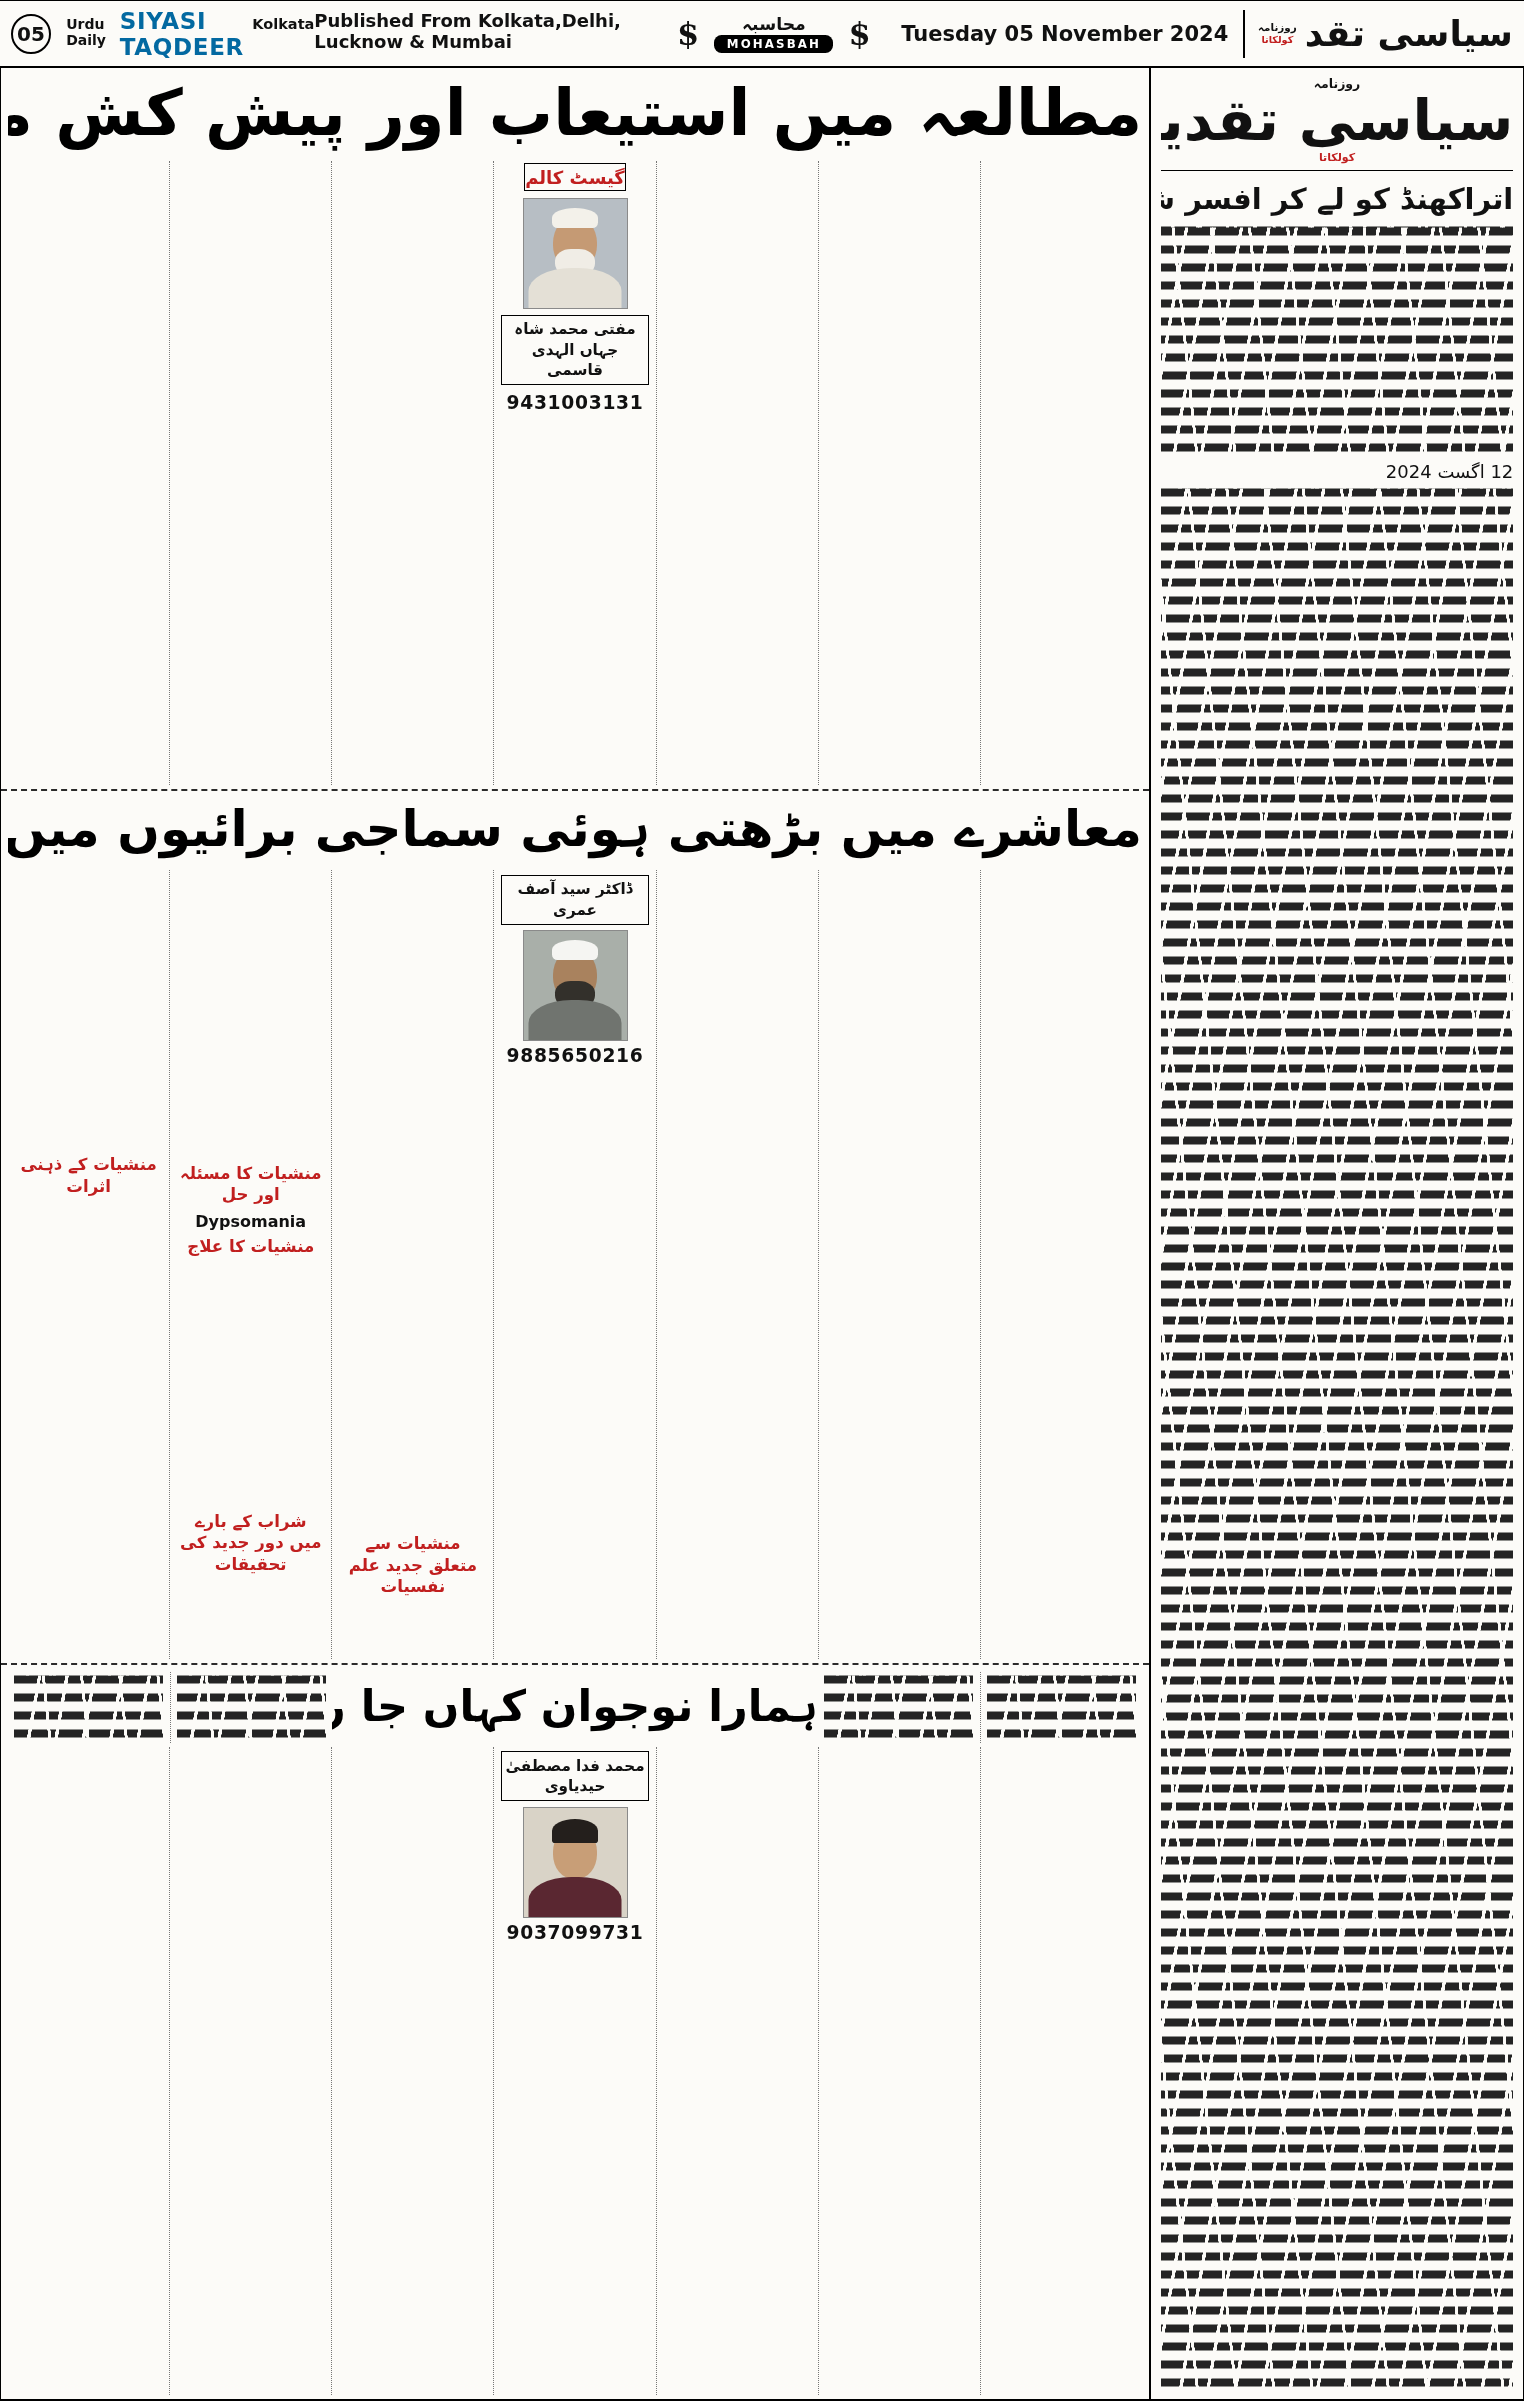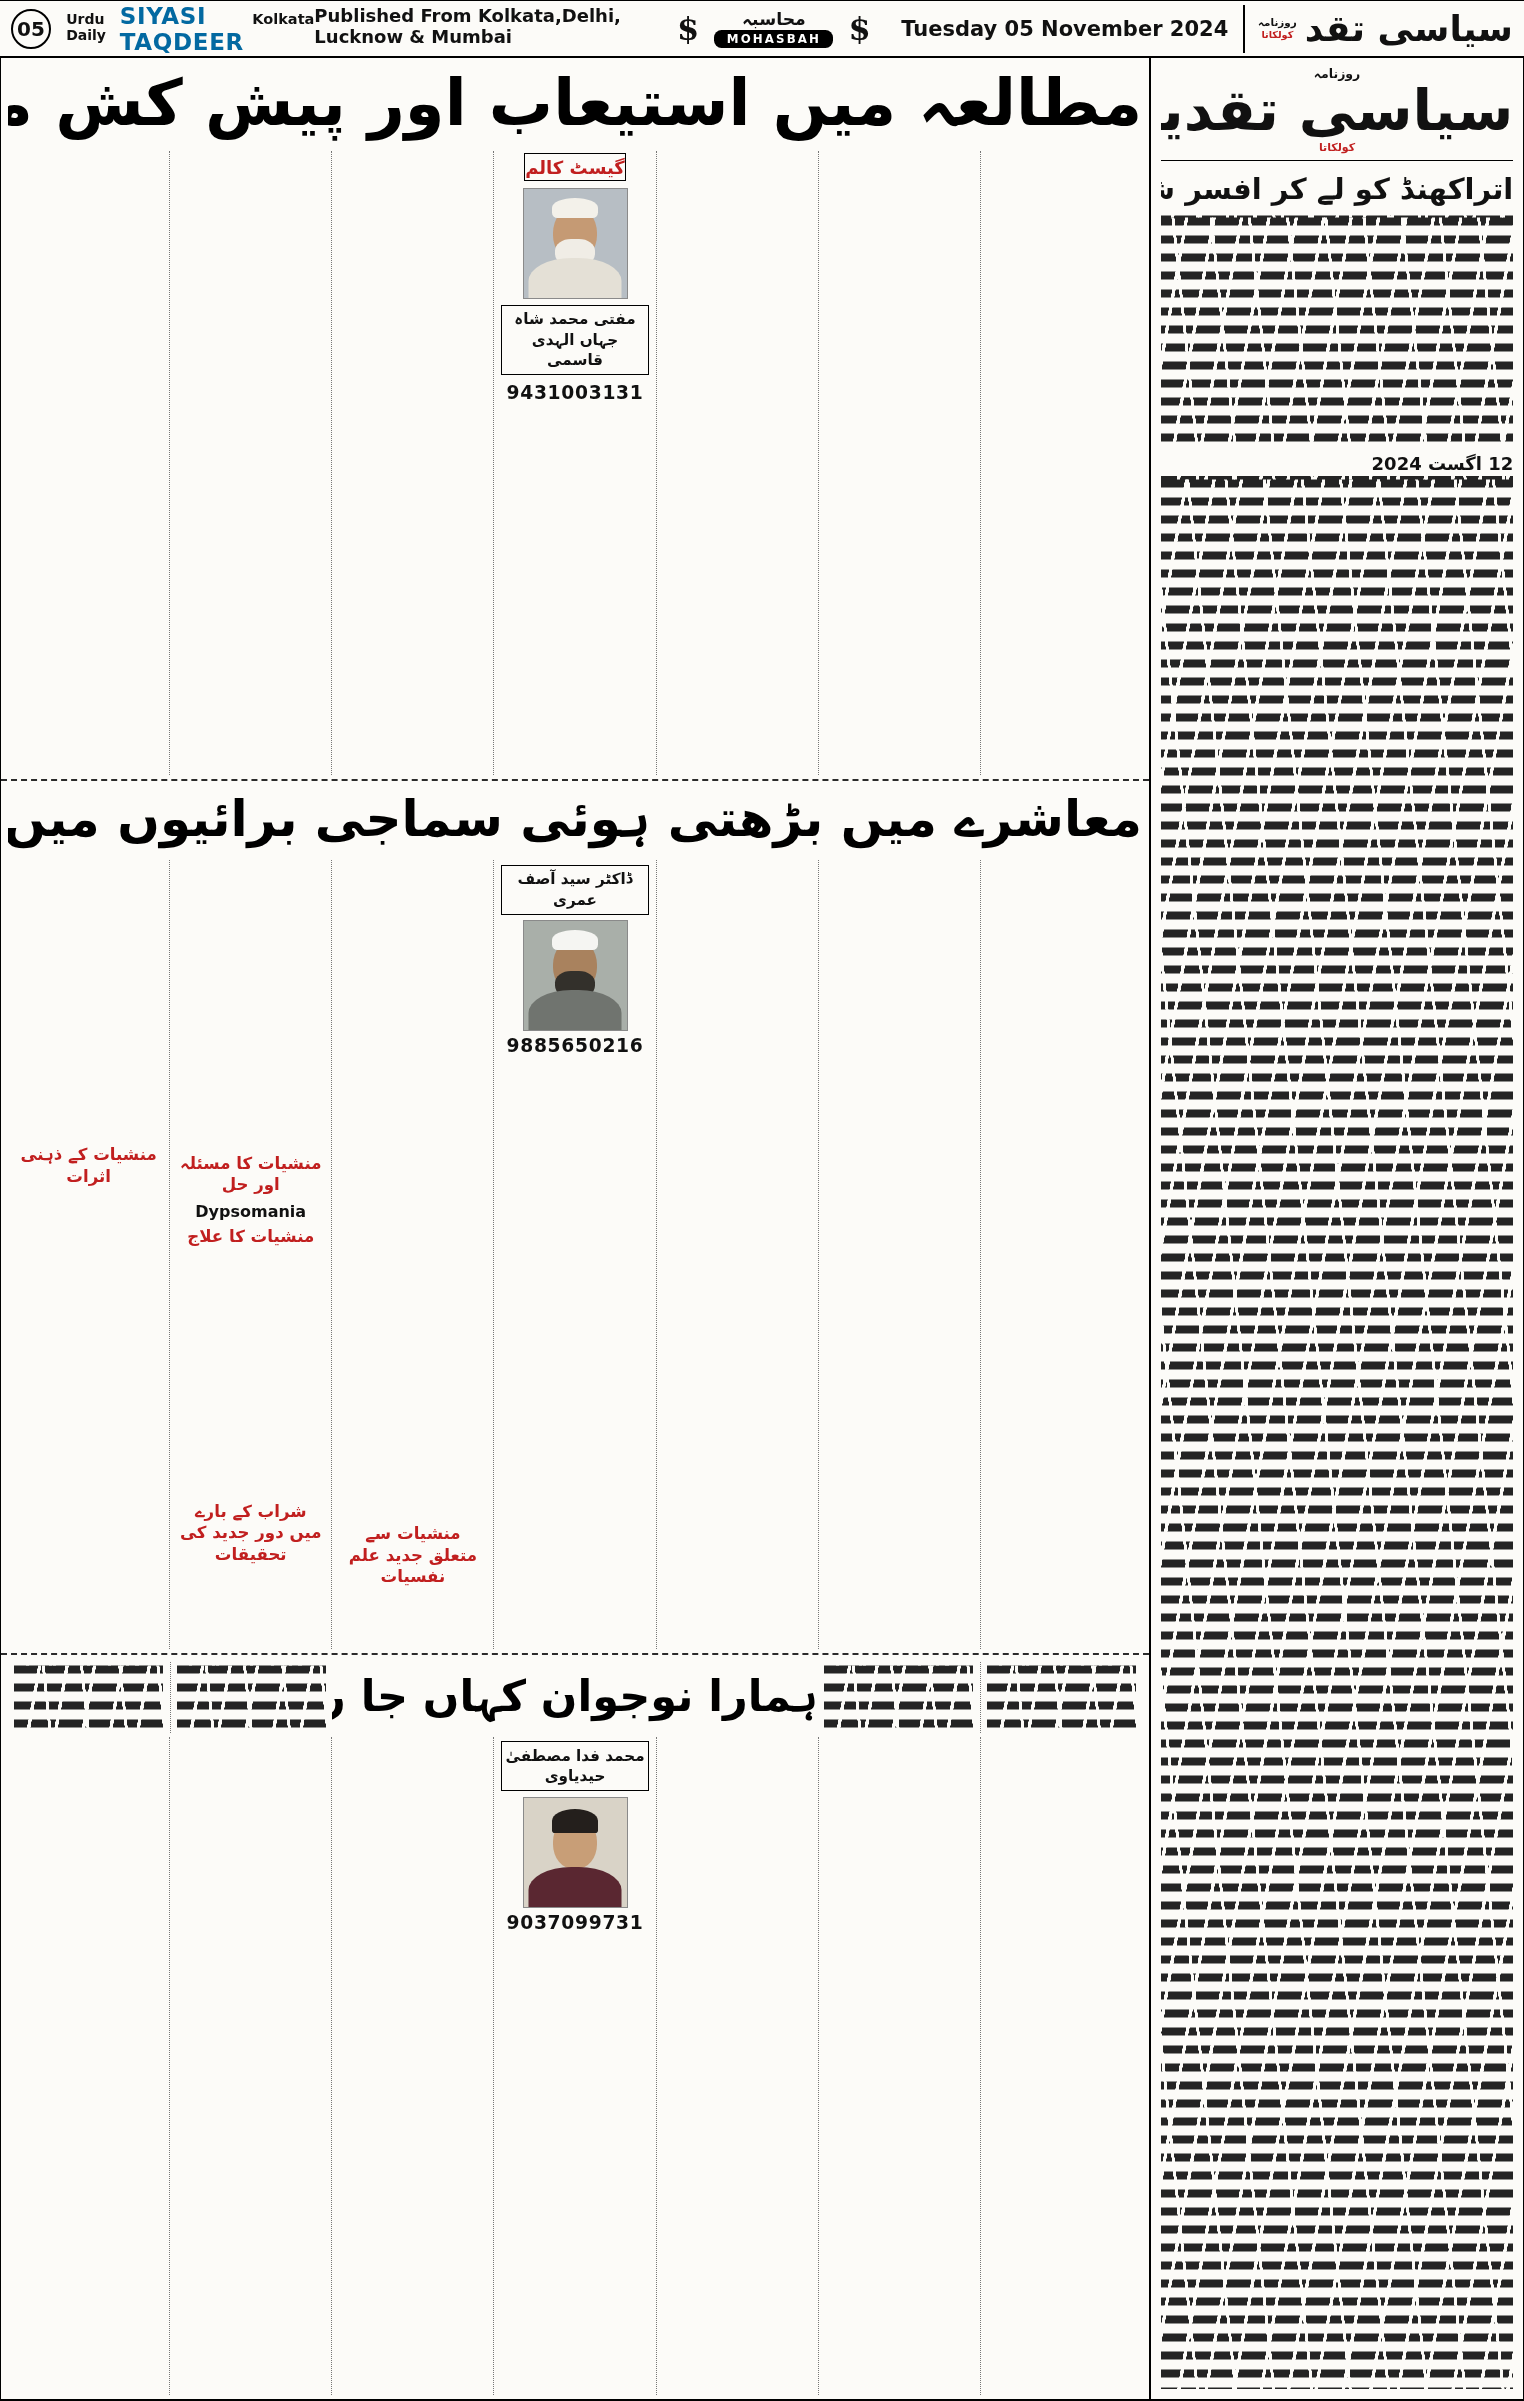--- a/index.html
+++ b/index.html
@@ -1,20 +1,20 @@
 <!DOCTYPE html>
 <html style="font-size:11px"><head>
 <meta charset="utf-8">
 <style>
   *{margin:0;padding:0;box-sizing:border-box;}
   body{background:#6f6f6f;font-family:"DejaVu Sans","Liberation Sans",sans-serif;color:#111;}
   .page{width:1524px;height:2401px;margin:0 auto;background:#fcfbf8;display:flex;flex-direction:column;border-top:1.4px solid #000;overflow:hidden;}
 
   
-  .masthead-bar{height:57px;border-bottom:2.1px solid #000;display:flex;align-items:center;padding:2.8px 11px;gap:15.2px;flex:0 0 auto;}
+  .masthead-bar{height:67px;border-bottom:2.1px solid #000;display:flex;align-items:center;padding:2.8px 11px;gap:15.2px;flex:0 0 auto;}
   .badge{width:40px;height:40px;border:2.8px solid #000;border-radius:50%;display:flex;align-items:center;justify-content:center;font-size:20px;font-weight:bold;flex:0 0 auto;}
   .brand{display:flex;flex-direction:row;justify-content:flex-end;}
   .brand-line1{display:flex;align-items:baseline;gap:8.3px;font-weight:bold;}
   .daily{font-size:14px;}
   .paper-en{font-size:23px;color:#0369a1;letter-spacing:0.7px;}
   .city{font-size:14.5px;}
   .published{font-size:18px;font-weight:bold;margin-top:2px;}
   .spacer{flex:1;}
   .dollar{font-family:"DejaVu Serif","Liberation Serif",serif;font-size:32px;font-weight:bold;}
   .center-logo{display:flex;flex-direction:column;align-items:center;gap:1.4px;}
@@ -78,21 +78,21 @@
   .s3-top .side .mini + .mini{border-right:0.7px dotted #777;}
   .s3-top .headline{flex:3;}
 
   
   .rc-masthead{text-align:center;direction:rtl;padding:2.8px 0 5.5px;border-bottom:1.4px solid #000;flex:0 0 auto;}
   .rc-mast-top{font-size:12.5px;font-weight:bold;}
   .rc-mast-big{font-size:57px;font-weight:bold;line-height:1.05;white-space:nowrap;overflow:hidden;}
   .rc-mast-city{font-size:11px;color:#c11f1f;font-weight:bold;}
   .rc-headline{direction:rtl;text-align:center;font-size:29px;font-weight:bold;padding:11px 0 8.3px;white-space:nowrap;overflow:hidden;flex:0 0 auto;}
   .rc-body{flex:1;display:flex;flex-direction:column;min-height:0;}
-  .rc-date-line{direction:rtl;text-align:right;font-weight:bold;font-size:18px;padding:2.1px 0;flex:0 0 auto;}
+  .rc-date-line{direction:rtl;text-align:right;font-weight:normal;font-size:18px;padding:2.1px 0;flex:0 0 auto;}
 </style>
 </head>
 <body>
 
 <div class="page">
 
   <div class="masthead-bar">
     <div class="badge">05</div>
     <div class="brand">
       <div class="brand-line1">

